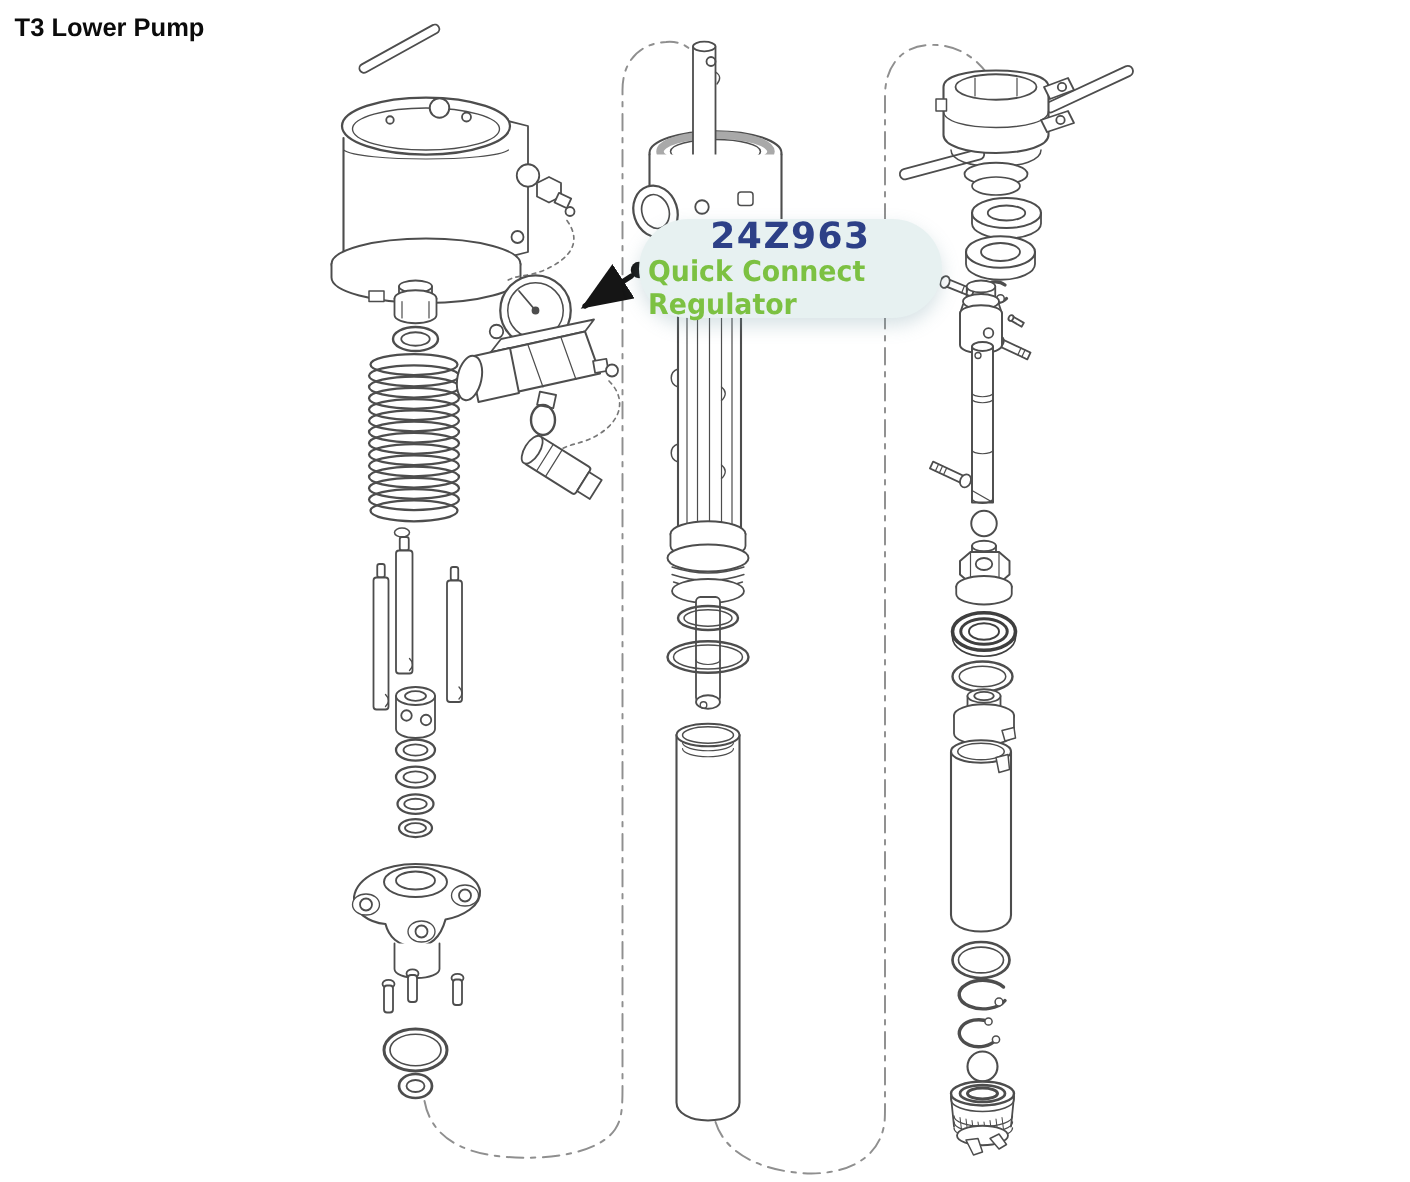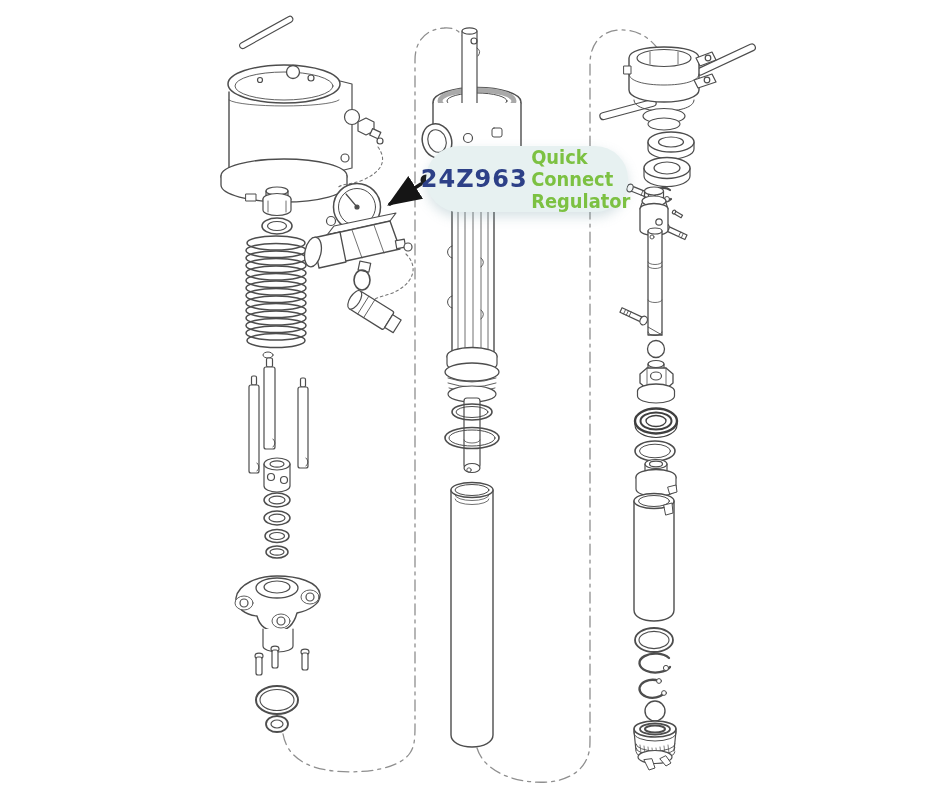--- a/index.html
+++ b/index.html
@@ -7,21 +7,21 @@
        font-family:"Liberation Sans",sans-serif;}
   .stage{position:absolute;inset:0;width:940px;height:788px;}
   svg.diagram{position:absolute;left:0;top:0;}
 
   .title{position:absolute;left:2px;top:6px;width:142px;text-align:center;
          color:#0b0b0b;font-weight:bold;font-size:17px;line-height:25px;
          font-family:"Liberation Sans",sans-serif;}
   .title span{display:block;}
 
   .callout{position:absolute;left:426px;top:146px;width:202px;height:66px;
-           background:#e7f1f1;border-radius:34px;display:flex;
+           background:#e7f1f1;border-radius:34px;display:flex;flex-direction:column;
            align-items:center;justify-content:center;gap:0;
            box-shadow:0 5px 12px rgba(110,150,160,0.28);}
   .callout .part-number{color:#2d4087;font-weight:bold;font-size:24px;
            letter-spacing:1px;font-family:"DejaVu Sans",sans-serif;line-height:26px;}
   .callout .part-name{color:#7cc142;font-weight:bold;font-size:19px;
            transform:scaleX(0.94);font-family:"DejaVu Sans",sans-serif;line-height:22px;}
 </style>
 </head>
 <body>
 
@@ -392,20 +392,21 @@
     </g>
   </g>
 
   <g>
     <circle cx="426" cy="180" r="5.5" fill="#151515"></circle>
     <line x1="421" y1="184" x2="390" y2="204" stroke="#151515" stroke-width="3.4" marker-end="url(#ah)"></line>
   </g>
 </svg>
 
   <div class="title">
+    <span>T3 Lower Pump</span>
   </div>
 
   <div class="callout">
     <span class="part-number">24Z963</span>
     <span class="part-name">Quick Connect Regulator</span>
   </div>
 
 </div>
 
 </body></html>

